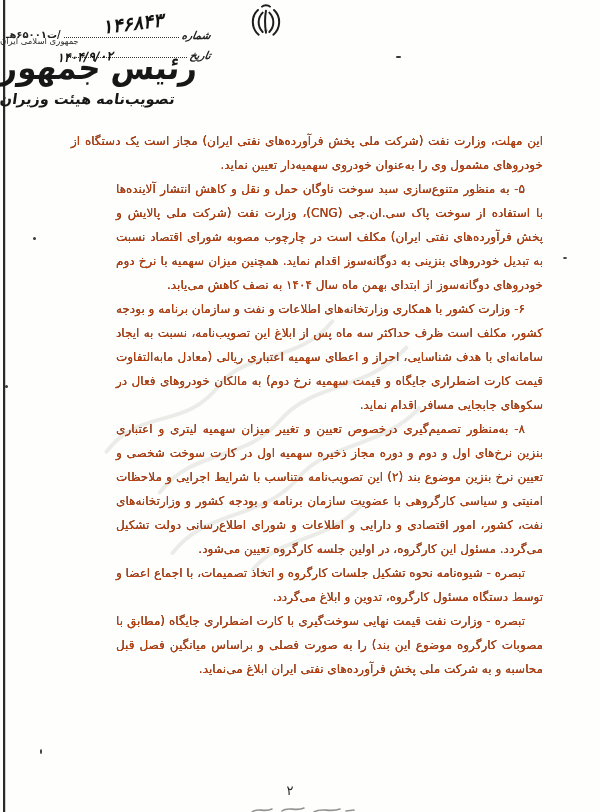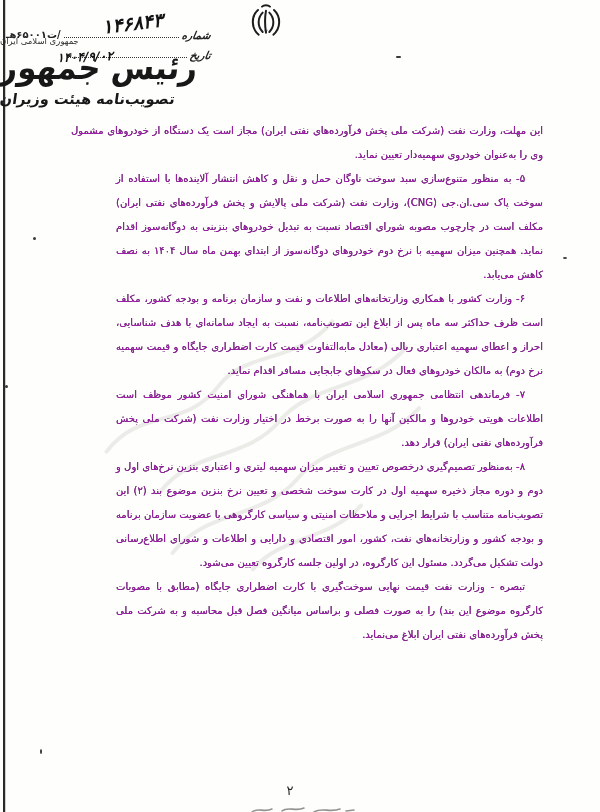--- a/index.html
+++ b/index.html
@@ -40,23 +40,23 @@
   }
   .hand-date {
     position:absolute; top:21px; right:98px;
     font-size:12.5px; font-weight:bold; font-style:italic;
     letter-spacing:2px; transform:rotate(-2deg); color:#131313;
     direction:ltr; white-space:nowrap;
   }
 
   
   .doc-body {
-    position:absolute; top:119px; right:57px; left:71px;
+    position:absolute; top:129px; right:57px; left:71px;
     direction:rtl; text-align:justify;
-    font-size:10px; line-height:24px; color:#a21caf;
+    font-size:12px; line-height:24px; color:#c2410c;
     text-shadow:0 0 0.3px #1c1c1c;
   }
   .doc-body p { margin:0; }
   .doc-body p.indent { text-indent:18px;margin-left:45px; }
 
   
   .page-number {
     position:absolute; top:783px; left:0; width:580px; text-align:center;
     font-size:13px; color:#222;
   }
@@ -111,22 +111,22 @@
     <div class="stamp-row">
       <span class="stamp-label">تاریخ</span>
       <span class="dots" style="margin-left:62px;"></span>
     </div>
   </div>
 
   <div class="doc-body" id="doc-body">
       <p>این مهلت، وزارت نفت (شرکت ملی پخش فرآورده‌های نفتی ایران) مجاز است یک دستگاه از خودروهای مشمول وی را به‌عنوان خودروی سهمیه‌دار تعیین نماید.</p>
       <p class="indent">۵- به منظور متنوع‌سازی سبد سوخت ناوگان حمل و نقل و کاهش انتشار آلاینده‌ها با استفاده از سوخت پاک سی.ان.جی (CNG)، وزارت نفت (شرکت ملی پالایش و پخش فرآورده‌های نفتی ایران) مکلف است در چارچوب مصوبه شورای اقتصاد نسبت به تبدیل خودروهای بنزینی به دوگانه‌سوز اقدام نماید. همچنین میزان سهمیه با نرخ دوم خودروهای دوگانه‌سوز از ابتدای بهمن ماه سال ۱۴۰۴ به نصف کاهش می‌یابد.</p>
       <p class="indent">۶- وزارت کشور با همکاری وزارتخانه‌های اطلاعات و نفت و سازمان برنامه و بودجه کشور، مکلف است ظرف حداکثر سه ماه پس از ابلاغ این تصویب‌نامه، نسبت به ایجاد سامانه‌ای با هدف شناسایی، احراز و اعطای سهمیه اعتباری ریالی (معادل مابه‌التفاوت قیمت کارت اضطراری جایگاه و قیمت سهمیه نرخ دوم) به مالکان خودروهای فعال در سکوهای جابجایی مسافر اقدام نماید.</p>
-      <p class="indent">۷- فرماندهی انتظامی جمهوری اسلامی ایران با هماهنگی شورای امنیت کشور موظف است اطلاعات هویتی خودروها و مالکین آنها را به صورت برخط در اختیار وزارت نفت (شرکت ملی پخش فرآورده‌های نفتی ایران) قرار دهد.</p>
       <p class="indent">۸- به‌منظور تصمیم‌گیری درخصوص تعیین و تغییر میزان سهمیه لیتری و اعتباری بنزین نرخ‌های اول و دوم و دوره مجاز ذخیره سهمیه اول در کارت سوخت شخصی و تعیین نرخ بنزین موضوع بند (۲) این تصویب‌نامه متناسب با شرایط اجرایی و ملاحظات امنیتی و سیاسی کارگروهی با عضویت سازمان برنامه و بودجه کشور و وزارتخانه‌های نفت، کشور، امور اقتصادی و دارایی و اطلاعات و شورای اطلاع‌رسانی دولت تشکیل می‌گردد. مسئول این کارگروه، در اولین جلسه کارگروه تعیین می‌شود.</p>
+      <p class="indent">تبصره - شیوه‌نامه نحوه تشکیل جلسات کارگروه و اتخاذ تصمیمات، با اجماع اعضا و توسط دستگاه مسئول کارگروه، تدوین و ابلاغ می‌گردد.</p>
       <p class="indent">تبصره - وزارت نفت قیمت نهایی سوخت‌گیری با کارت اضطراری جایگاه (مطابق با مصوبات کارگروه موضوع این بند) را به صورت فصلی و براساس میانگین فصل قبل محاسبه و به شرکت ملی پخش فرآورده‌های نفتی ایران ابلاغ می‌نماید.</p>
     </div>
 
   <div class="page-number">۲</div>
 
   <svg class="bottom-cut" width="110" height="8" viewBox="0 0 110 8">
     <g fill="none" stroke="#3c3c3c" stroke-width="1.6" stroke-linecap="round">
       <path d="M4 7 C10 2 16 8 24 4"></path>
       <path d="M34 6 C40 1 48 7 56 3"></path>
       <path d="M66 7 C74 2 82 8 92 4"></path>

